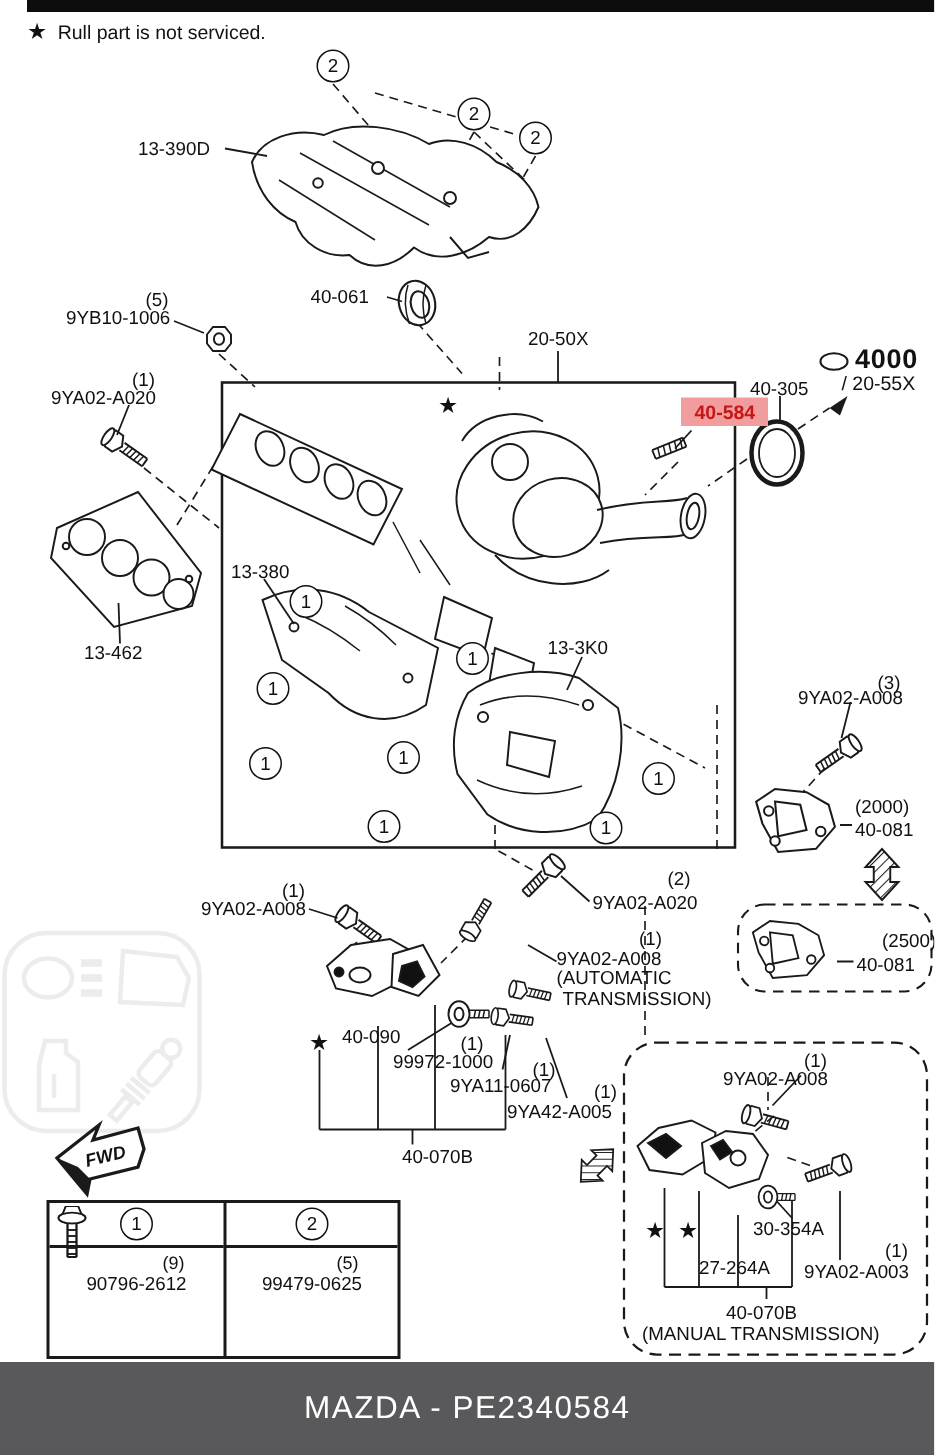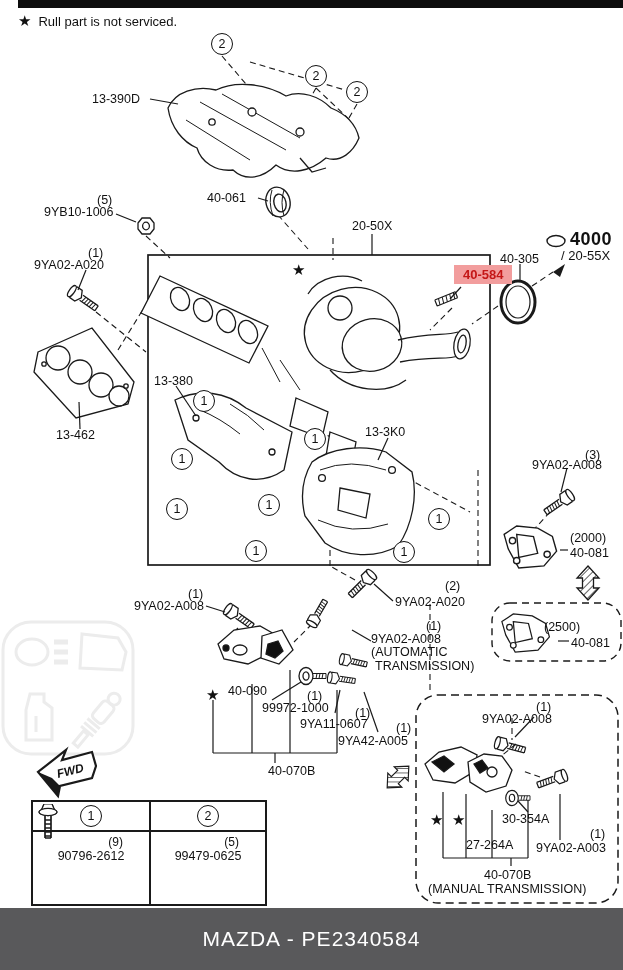--- a/index.html
+++ b/index.html
@@ -304,21 +304,21 @@
   <div class="lbl mid" style="left:561px;top:249px">/ 20-55X</div>
   <div class="starg" style="left:292px;top:261px">★</div>
   <div class="lbl" style="left:56px;top:428px">13-462</div>
   <div class="lbl" style="left:154px;top:374px">13-380</div>
   <div class="lbl" style="left:365px;top:425px">13-3K0</div>
 
   <div class="lbl" style="left:585px;top:448px">(3)</div>
   <div class="lbl" style="left:532px;top:458px">9YA02-A008</div>
   <div class="lbl" style="left:570px;top:531px">(2000)</div>
   <div class="lbl" style="left:570px;top:546px">40-081</div>
-  <div class="lbl" style="left:544px;top:620px">(2500)</div>
+  <div class="lbl" style="left:588px;top:620px">(2500)</div>
   <div class="lbl" style="left:571px;top:636px">40-081</div>
 
   <div class="lbl" style="left:445px;top:579px">(2)</div>
   <div class="lbl" style="left:395px;top:595px">9YA02-A020</div>
   <div class="lbl" style="left:188px;top:587px">(1)</div>
   <div class="lbl" style="left:134px;top:599px">9YA02-A008</div>
 
   <div class="starg" style="left:206px;top:686px">★</div>
   <div class="lbl" style="left:228px;top:684px">40-090</div>
   <div class="lbl" style="left:307px;top:689px">(1)</div>

